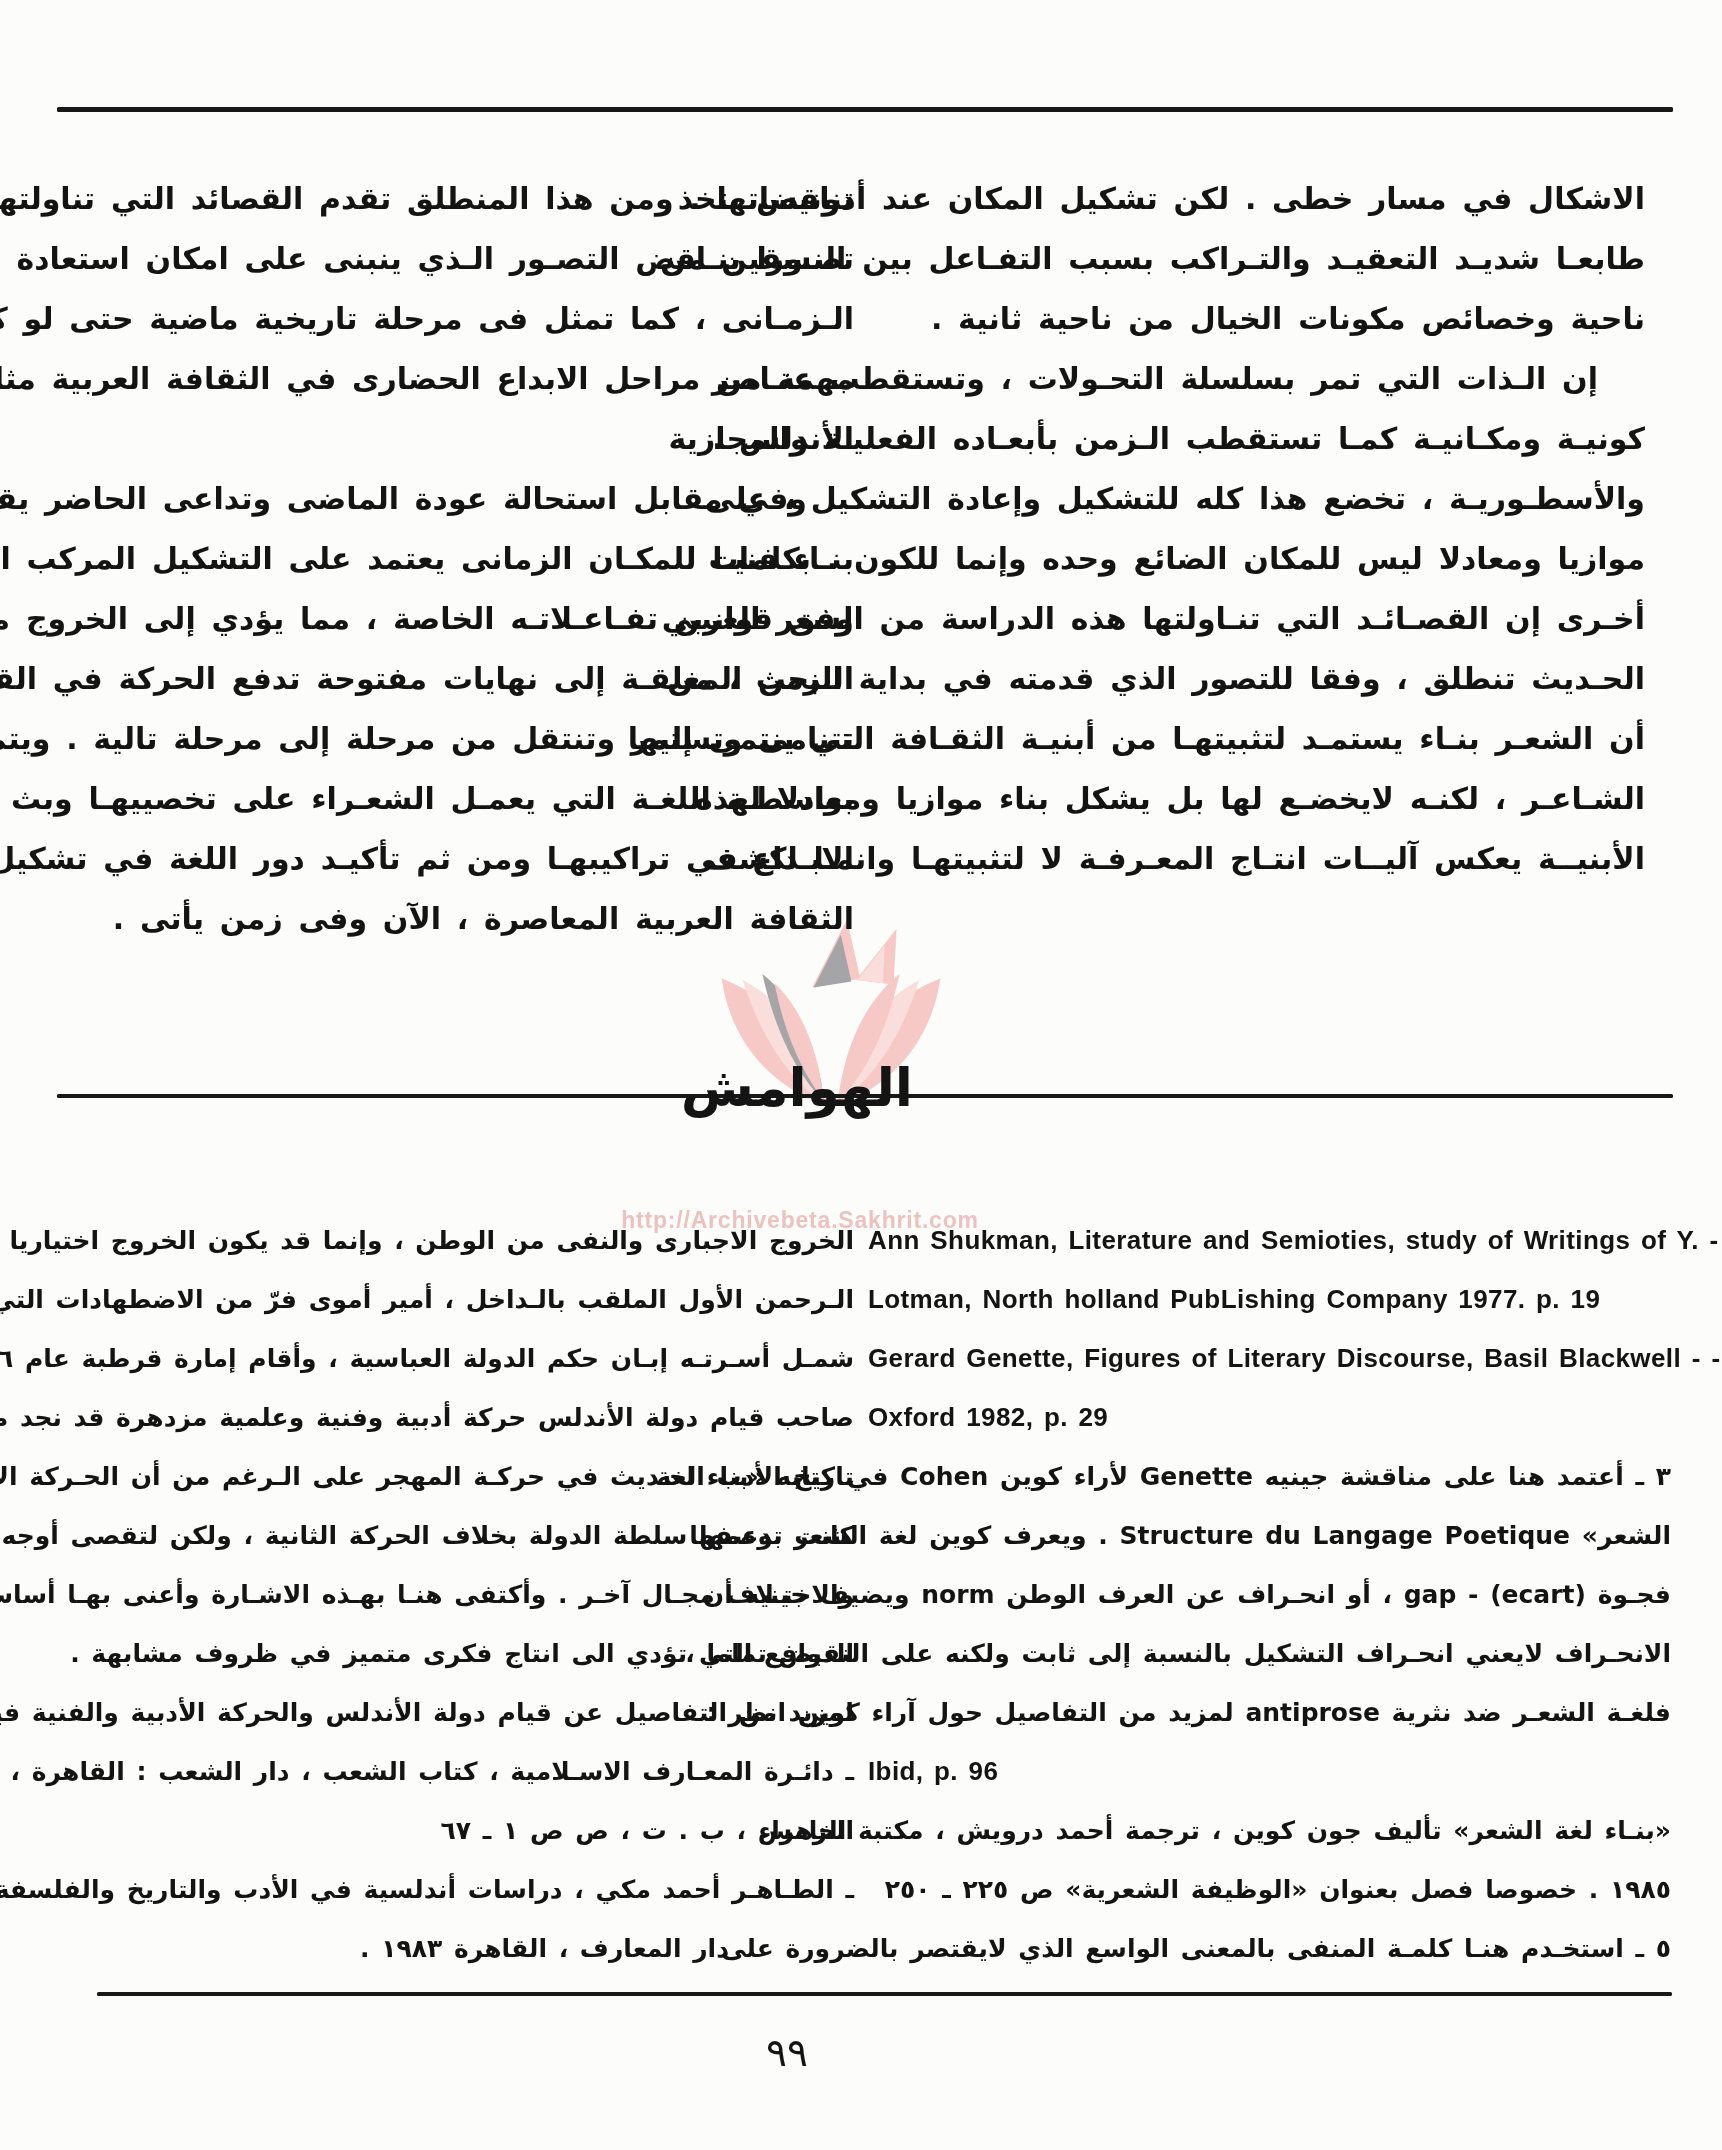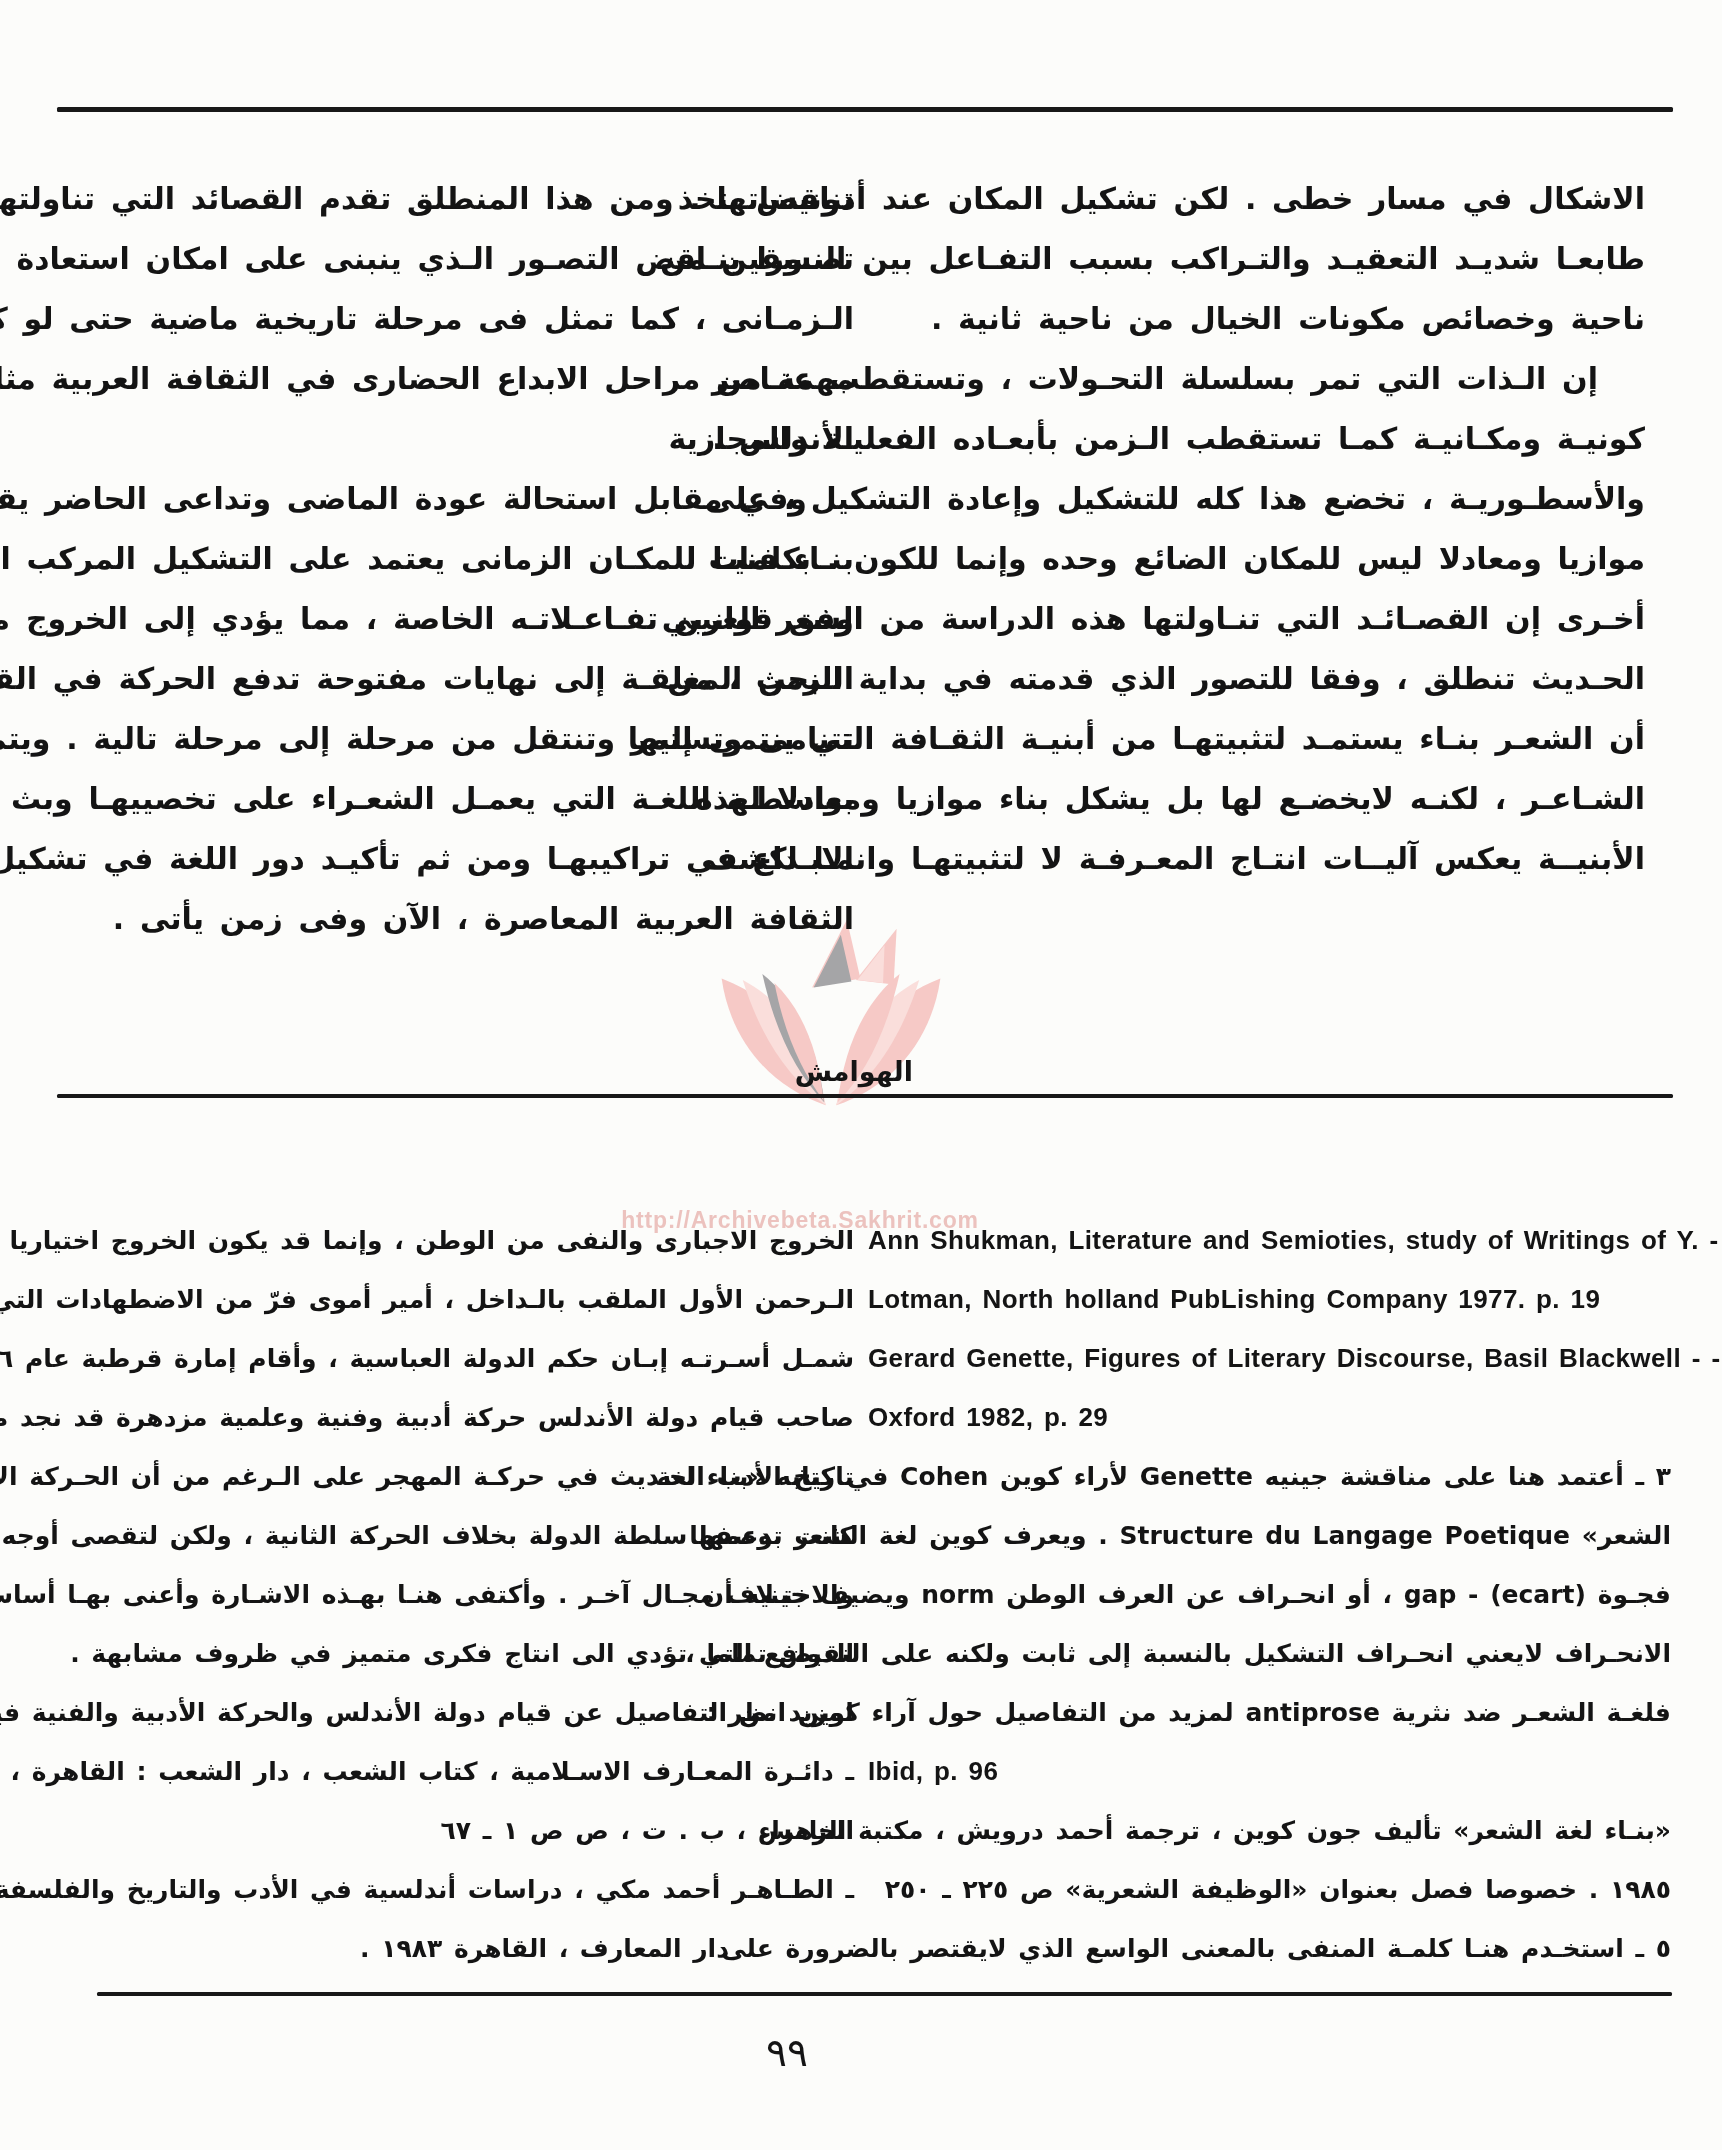--- a/index.html
+++ b/index.html
@@ -34,21 +34,21 @@
   .fn-left .line:nth-child(13){padding-right:125px;}
   .line.ltr{
     direction:ltr;text-align:left;
     font-family:"Liberation Sans", sans-serif;
     font-weight:700;font-size:26px;letter-spacing:0.4px;
   }
 
   
   .fn-header{
     position:absolute;top:1056px;left:807px;width:106px;
-    font-size:27px;font-weight:700;text-align:center;
+    font-size:53px;font-weight:700;text-align:center;
     direction:rtl;z-index:4;line-height:1.2;
   }
 
   
   .wm{position:absolute;z-index:1;user-select:none;}
   .wm-book{left:699px;top:915px;width:264px;height:195px;}
   .wm-archive{
     left:861px;top:1051px;transform:translateX(-50%);
     font-family:"Liberation Serif", serif;
     font-size:115px;line-height:1;letter-spacing:3px;

